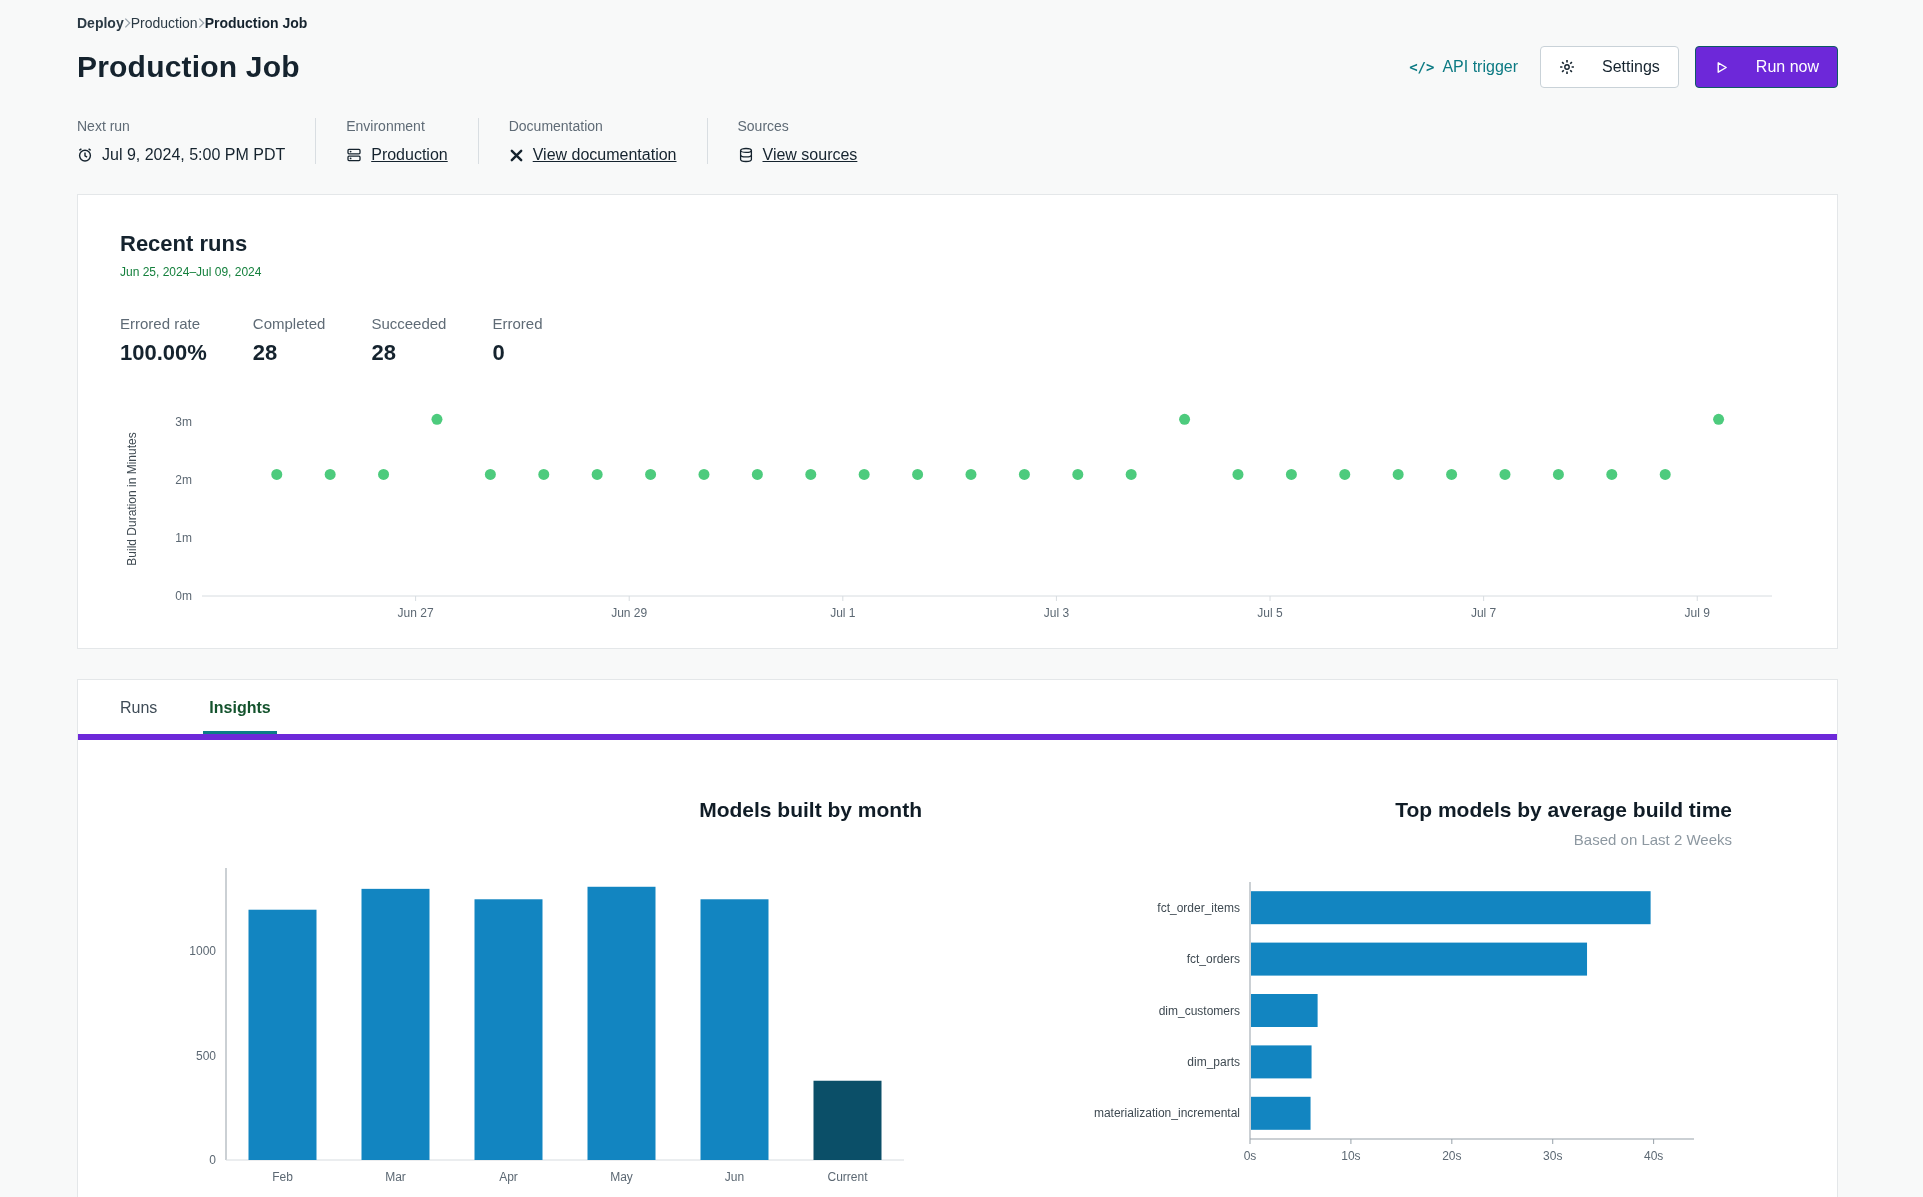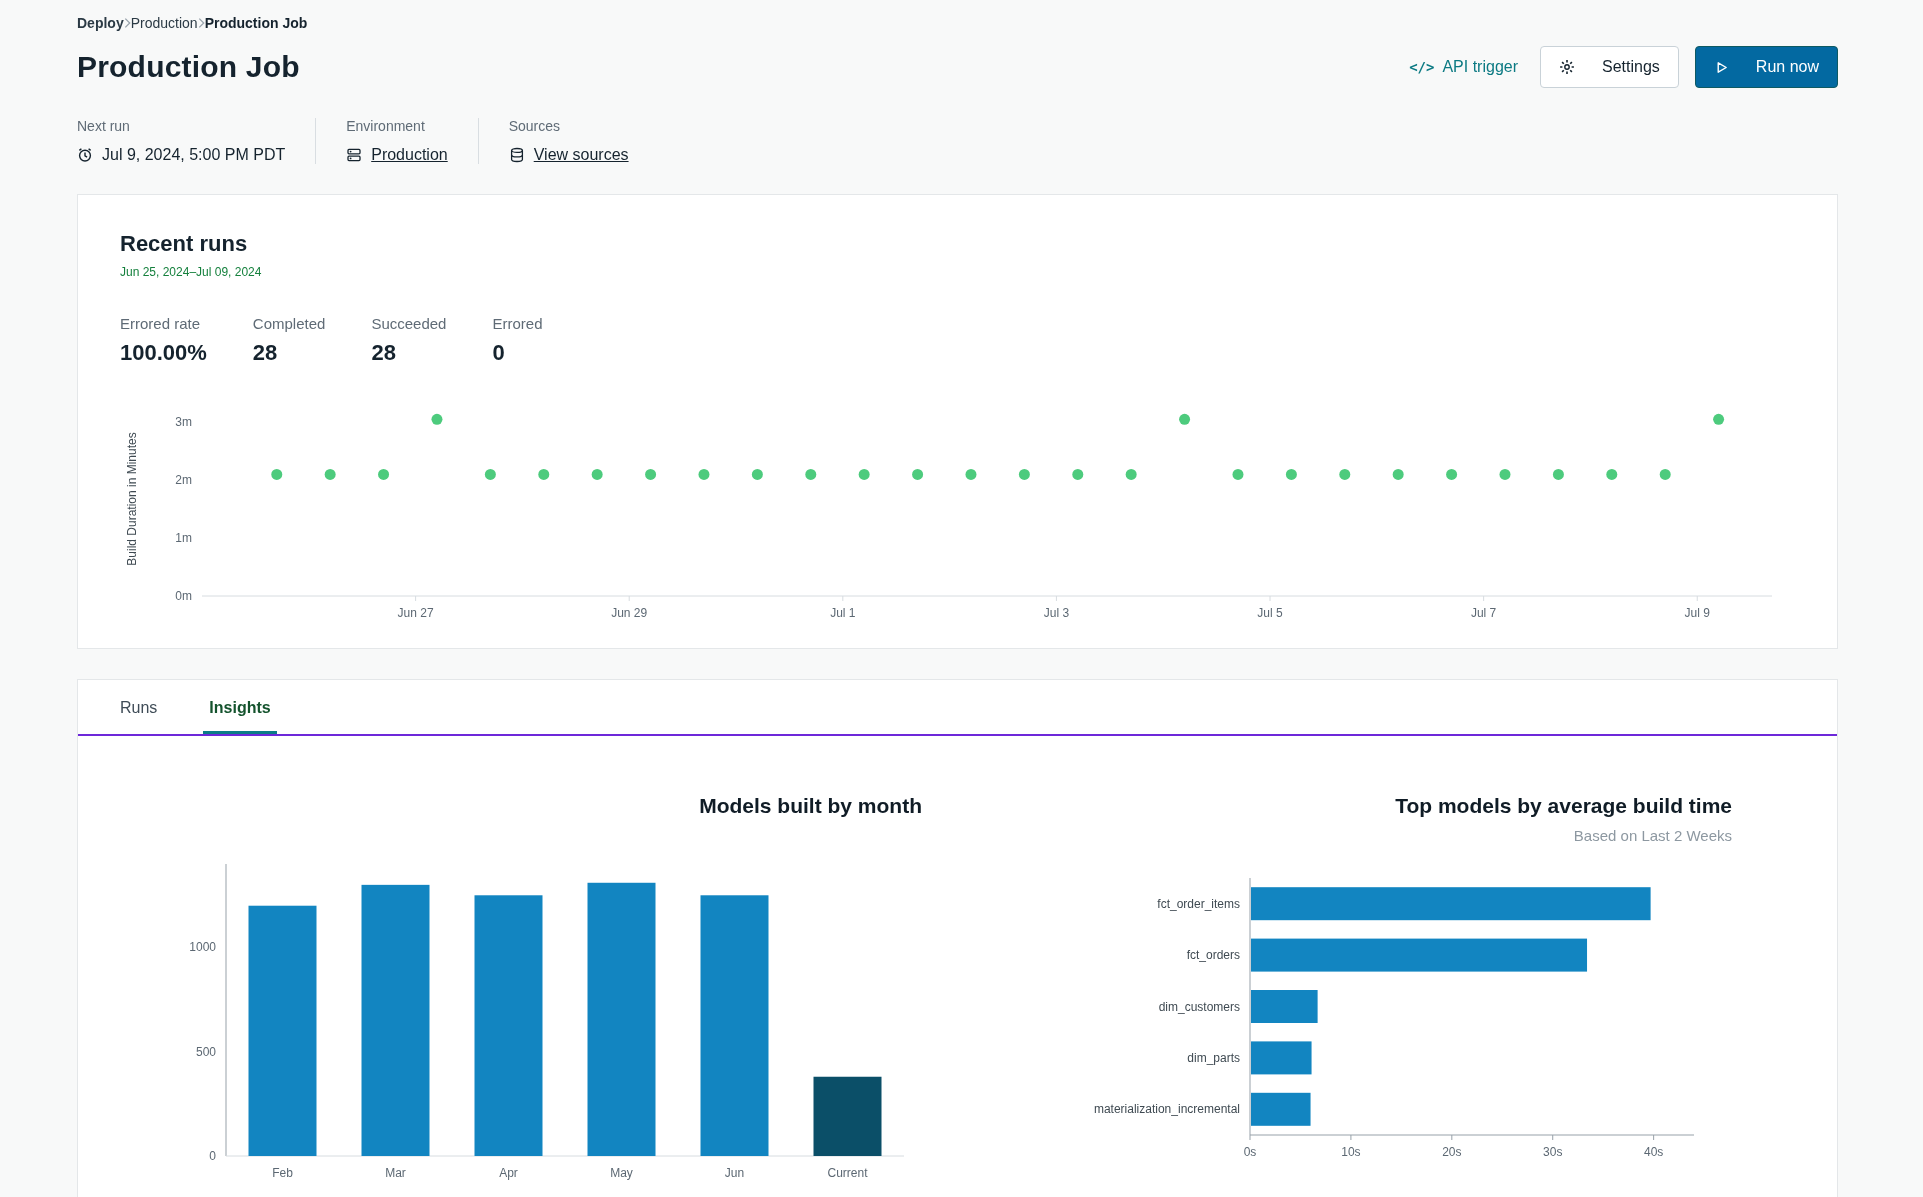--- a/index.html
+++ b/index.html
@@ -18,21 +18,21 @@
   
   .header-row{display:flex;align-items:center;justify-content:space-between;margin-top:14px;}
   h1{margin:0;font-size:30px;font-weight:700;color:#15232e;letter-spacing:.2px;}
   .actions{display:flex;align-items:center;gap:22px;}
   .api-trigger{display:flex;align-items:center;gap:8px;color:#0c7a83;font-size:16px;
     text-decoration:none;cursor:pointer;}
   .code-glyph{font-family:"DejaVu Sans Mono",monospace;font-size:14px;font-weight:700;}
   .btn{display:flex;align-items:center;gap:27px;height:42px;padding:0 18px;border-radius:4px;
     font-size:16px;cursor:pointer;font-family:inherit;}
   .btn-secondary{background:#fff;border:1px solid #c9d2d8;color:#15232e;}
-  .btn-primary{background:#0369a1;border:1px solid #0e5a63;color:#fff;margin-left:-6px;}
+  .btn-primary{background:#6d28d9;border:1px solid #0e5a63;color:#fff;margin-left:-6px;}
 
   
   .meta-row{display:flex;margin-top:30px;}
   .meta-col{padding:0 30px;border-left:1px solid #d9dee2;}
   .meta-col:first-child{border-left:none;padding-left:0;}
   .meta-label{font-size:14px;color:#5f6b76;}
   .meta-value{margin-top:12px;display:flex;align-items:center;gap:9px;font-size:16px;color:#15232e;}
   .meta-link{color:#15232e;text-decoration:underline;cursor:pointer;}
 
   
@@ -40,21 +40,21 @@
   .recent-runs{padding:36px 42px 10px 42px;}
   .recent-runs h2{margin:0;font-size:22px;font-weight:700;color:#15232e;}
   .date-range{margin-top:8px;font-size:12px;color:#15803d;}
   .stats{display:flex;gap:46px;margin-top:36px;}
   .stat-label{font-size:15px;color:#5f6b76;}
   .stat-value{margin-top:8px;font-size:22px;font-weight:700;color:#15232e;}
   .scatter-wrap{margin-top:20px;}
 
   
   .charts-card{padding:0 0 60px 0;margin-bottom:0;}
-  .tabbar{display:flex;gap:40px;padding:0 0 0 36px;border-bottom:2px solid #6d28d9;}
+  .tabbar{display:flex;gap:40px;padding:0 0 0 36px;border-bottom:6px solid #6d28d9;}
   .tab{font-size:16px;padding:19px 6px 14px;color:#3f4c57;cursor:pointer;border-bottom:3px solid transparent;}
   .tab.active{color:#14532d;font-weight:700;border-bottom-color:#0b7c87;}
   .charts{display:flex;gap:90px;padding:58px 30px 0 84px;text-align:right;}
   .chart-block h3{margin:0;font-size:21px;font-weight:700;color:#101c26;}
   .chart-subtitle{margin-top:9px;font-size:15px;color:#8d98a1;}
   .chart-block .plot{margin-top:34px;}
   .chart-block.right .plot{margin-top:26px;}
 </style>
 </head>
 <body>
@@ -125,20 +125,31 @@
       <div class="meta-value">
         <span>
           <svg width="16" height="16" viewBox="0 0 16 16">
             <rect x="2" y="2.4" width="12" height="4.4" rx="1" fill="none" stroke="#15232e" stroke-width="1.3"></rect>
             <rect x="2" y="9.2" width="12" height="4.4" rx="1" fill="none" stroke="#15232e" stroke-width="1.3"></rect>
             <circle cx="4.6" cy="4.6" r="0.9" fill="#15232e"></circle>
             <circle cx="4.6" cy="11.4" r="0.9" fill="#15232e"></circle>
           </svg>
         </span>
         <a class="meta-link">Production</a>
+      </div>
+    </div>
+    <div class="meta-col">
+      <div class="meta-label">Documentation</div>
+      <div class="meta-value">
+        <span>
+          <svg width="15" height="15" viewBox="0 0 16 16">
+              <path d="M3 3l10 10M13 3L3 13" stroke="#15232e" stroke-width="2.6" stroke-linecap="round"></path>
+            </svg>
+        </span>
+        <a class="meta-link">View documentation</a>
       </div>
     </div>
     <div class="meta-col">
       <div class="meta-label">Sources</div>
       <div class="meta-value">
         <span>
           <svg width="16" height="16" viewBox="0 0 16 16">
             <ellipse cx="8" cy="3.4" rx="5.4" ry="1.9" fill="none" stroke="#15232e" stroke-width="1.3"></ellipse>
             <path d="M2.6 3.4v9.2c0 1 2.4 1.9 5.4 1.9s5.4-.9 5.4-1.9V3.4" fill="none" stroke="#15232e" stroke-width="1.3"></path>
             <path d="M2.6 8c0 1 2.4 1.9 5.4 1.9S13.4 9 13.4 8" fill="none" stroke="#15232e" stroke-width="1.3"></path>

